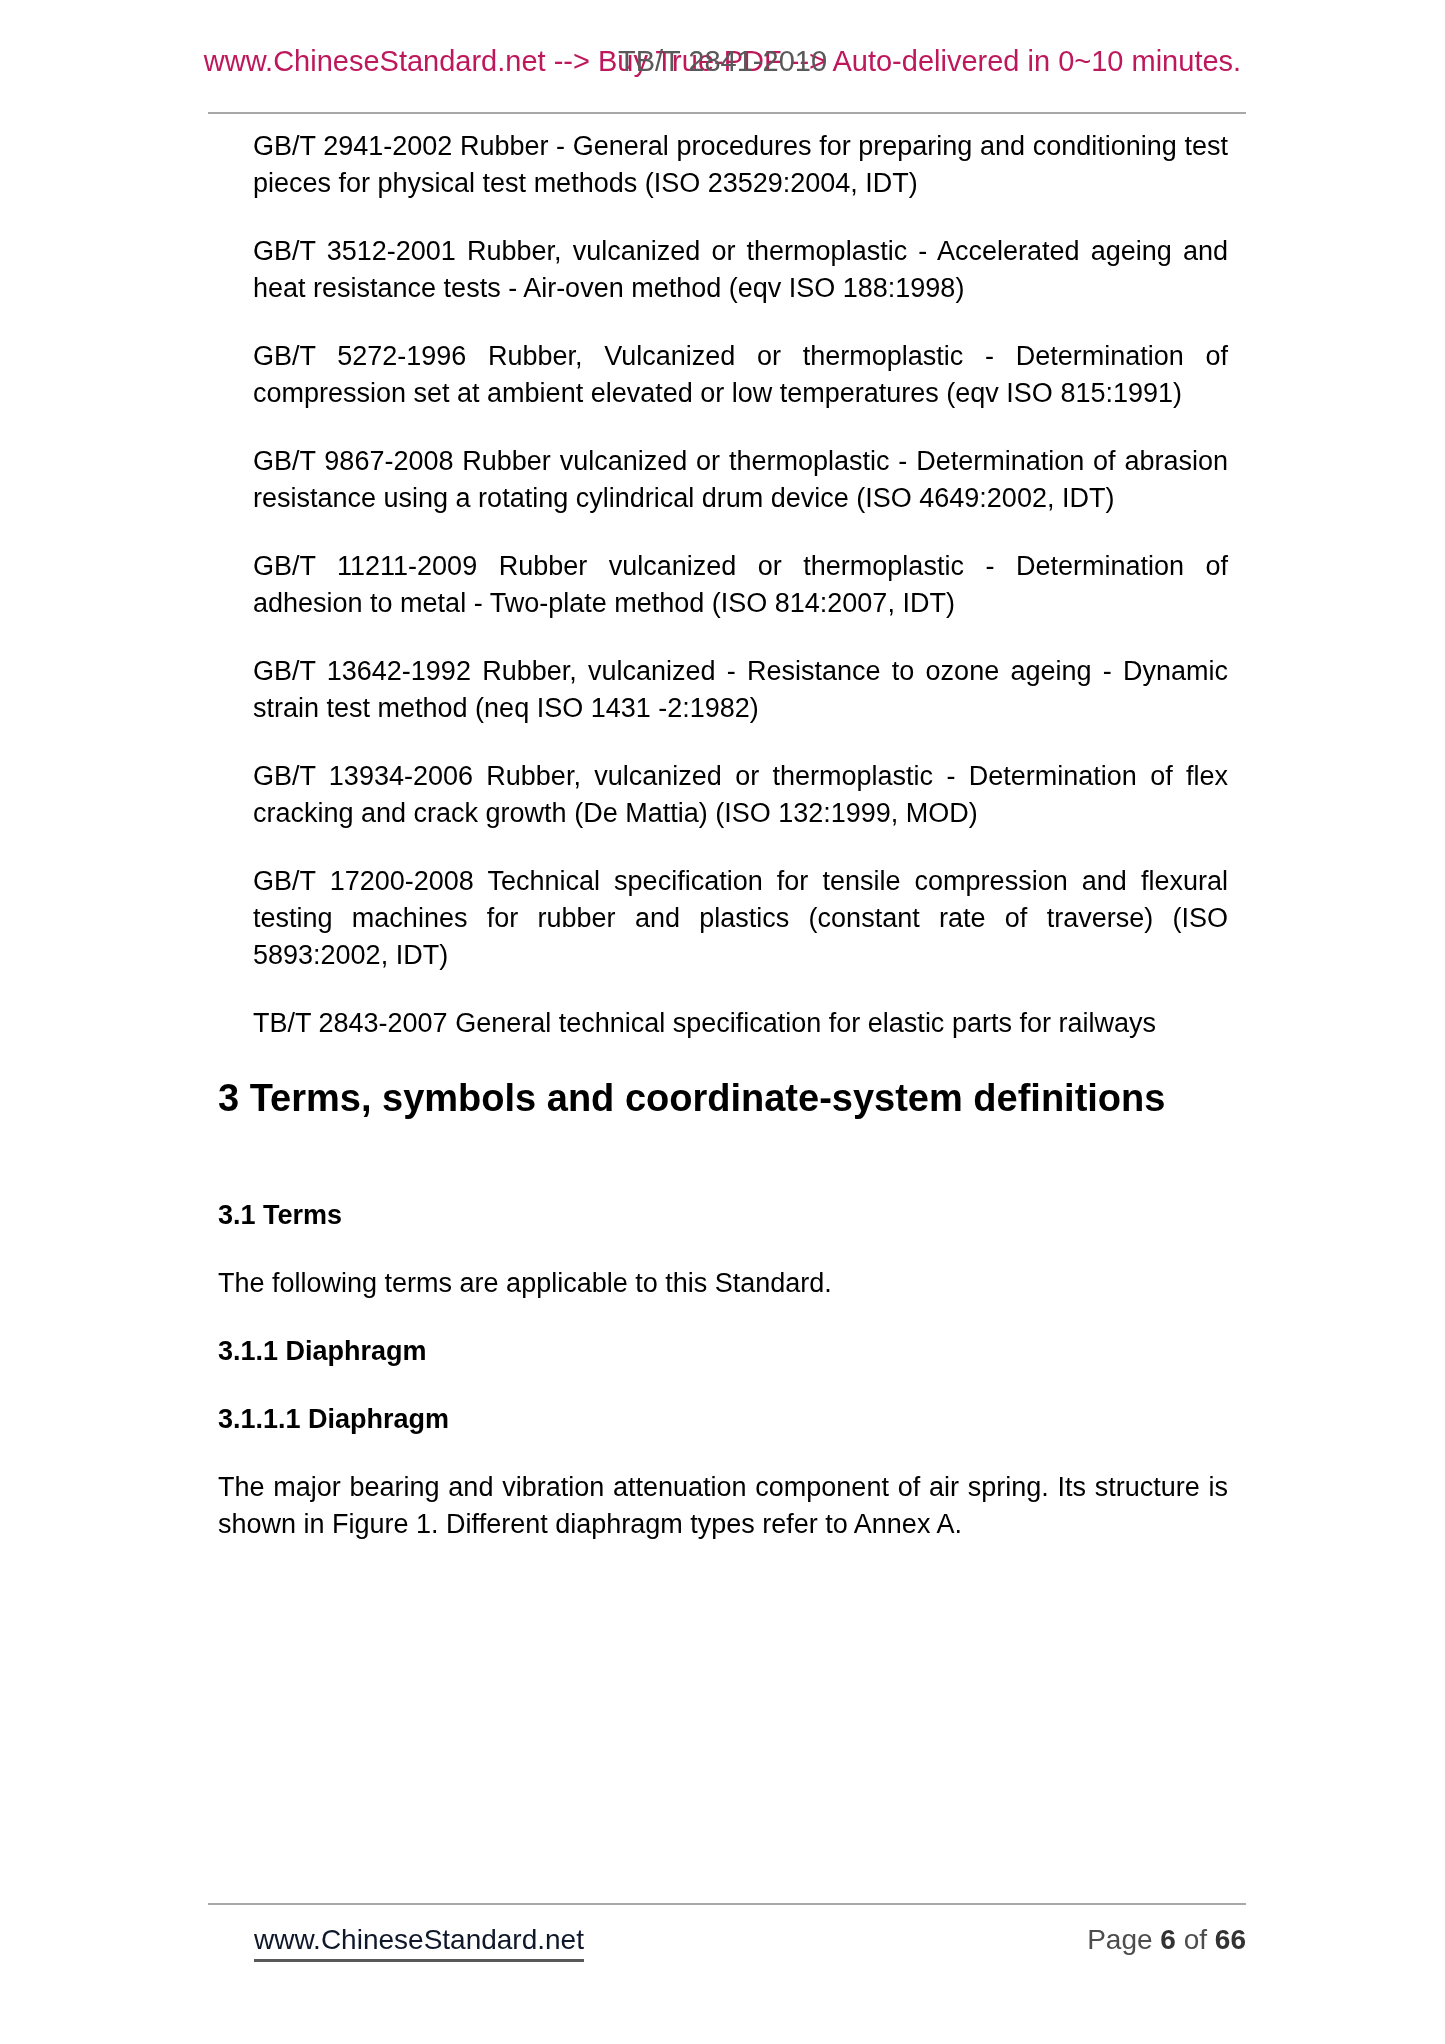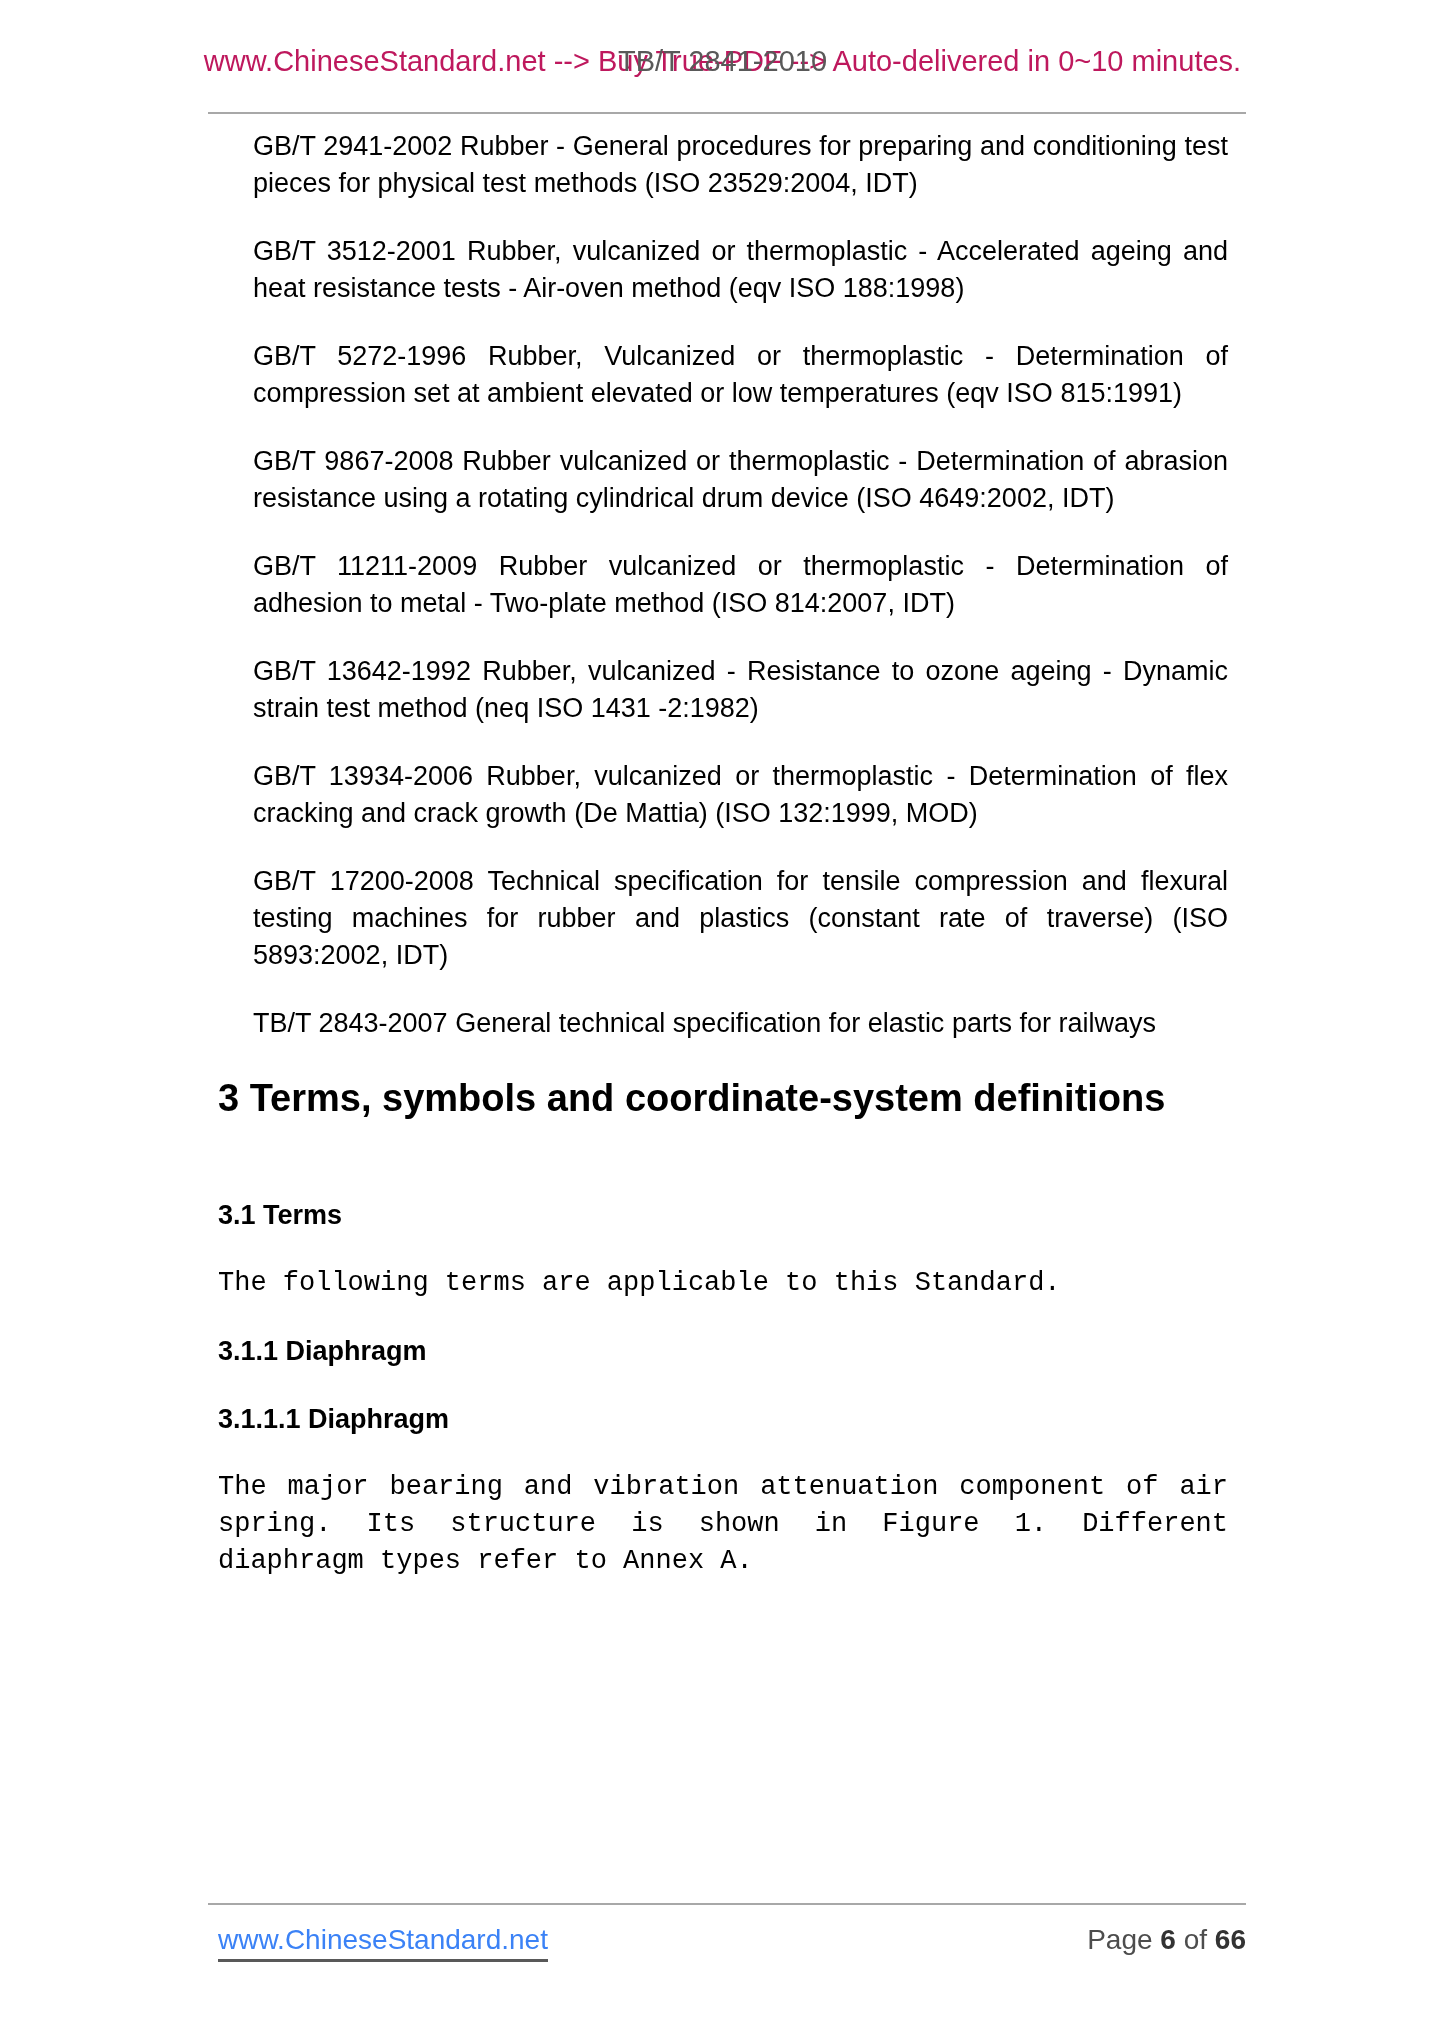--- a/index.html
+++ b/index.html
@@ -59,21 +59,20 @@
     font-size: 27px;
     line-height: 37px;
   }
   .ref {
     margin: 0 0 31px 0;
     padding-left: 35px;
     text-align: justify;
   }
   .plain {
     margin: 16px 0 31px 0;
-    font-family: Liberation Mono, monospace;
   }
   .justify { text-align: justify; }
   .content h1 {
     font-size: 38px;
     line-height: 50px;
     font-weight: bold;
     margin: 14px 0 74px 0;
   }
   .content h2, .content h3 {
     font-size: 27px;
@@ -90,25 +89,26 @@
     left: 218px;
     right: 199px;
     display: flex;
     justify-content: space-between;
     align-items: baseline;
     font-size: 28px;
     line-height: 36px;
     color: #4d4d4d;
   }
   .footer-link {
-    color: #3b82f6;
+    color: #0f172a;
     text-decoration: none;
     border-bottom: 3px solid #595959;
     padding-bottom: 1px;
     cursor: pointer;
+    margin-left: 36px;
   }
   .footer-page { color: #4d4d4d; }
   .footer-page b { color: #333333; }
 </style>
 </head>
 <body>
 
 <div class="page">
 
   <div class="header-line">www.ChineseStandard.net --&gt; Buy True-PDF --&gt; Auto-delivered in 0~10 minutes.</div>

